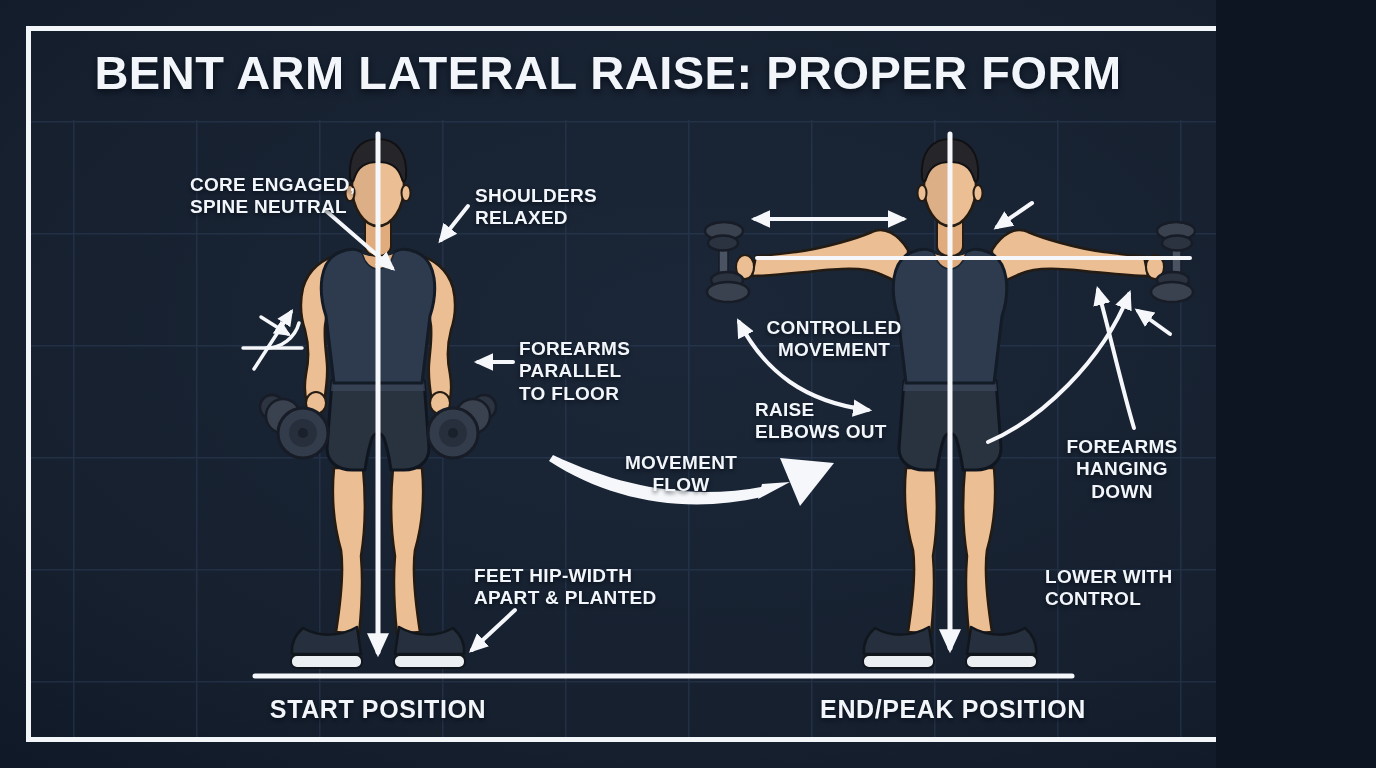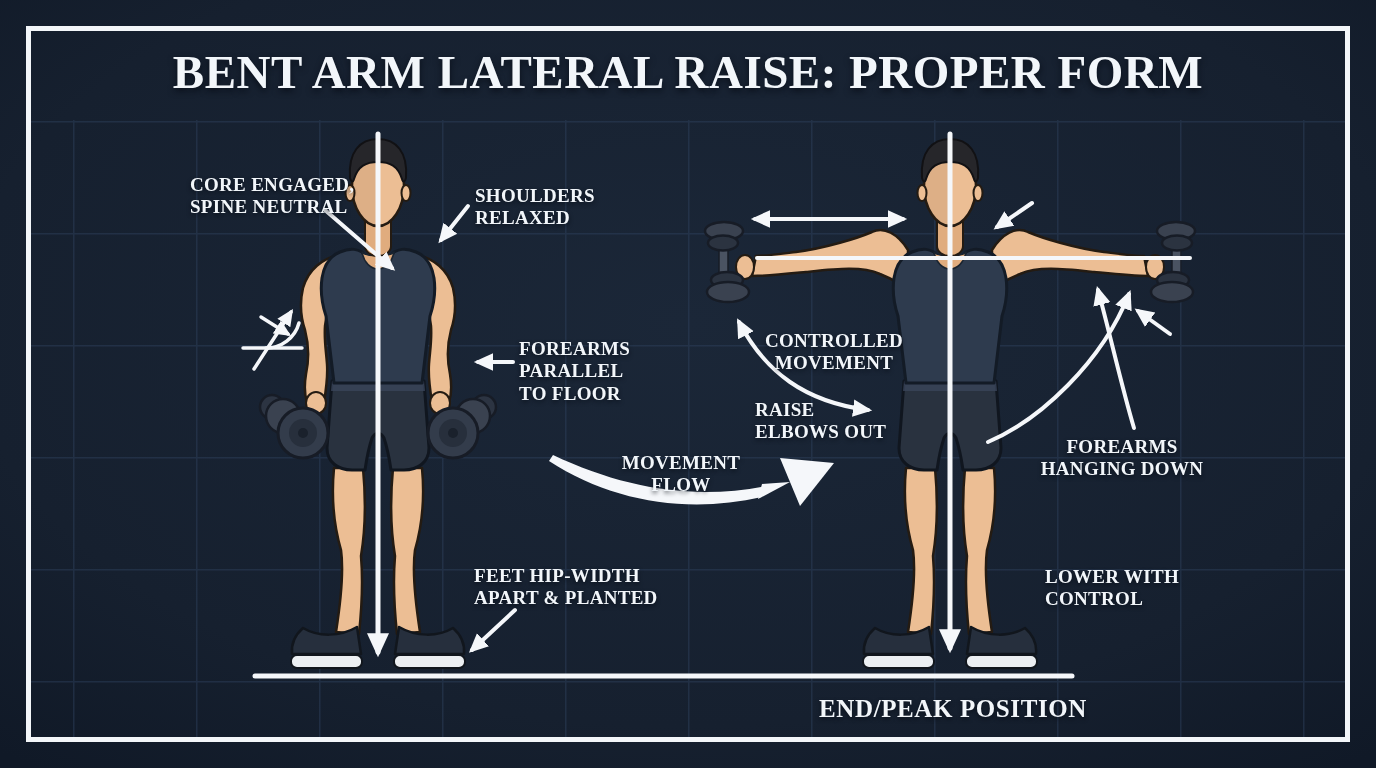--- a/index.html
+++ b/index.html
@@ -4,23 +4,23 @@
 <style>
   :root{
     --color-background:#16202F;
     --color-frame:#F3F6F9;
     --color-text:#F2F6FA;
     --color-line:#F5F7FA;
     --color-skin:#ECBE94;
   }
   html,body{margin:0;padding:0;background:#0d1522;}
   #canvas{
-    position:relative;width:1376px;height:768px;overflow:hidden;
+    position:relative;width:1216px;height:768px;overflow:hidden;
     background:var(--color-background);
-    font-family:Liberation Serif, serif;
+    font-family:Liberation Sans, sans-serif;
   }
   #art{position:absolute;left:0;top:0;}
   .label{
     position:absolute;color:var(--color-text);font-weight:bold;
     font-size:19px;line-height:1.18;white-space:pre-line;letter-spacing:.3px;
     text-shadow:0 2px 4px rgba(4,9,17,.65);
   }
   .label.center{text-align:center;transform:translateX(-50%);}
   .caption{
     position:absolute;color:var(--color-text);font-weight:bold;
@@ -190,23 +190,24 @@
 RELAXED</div>
   <div class="label" style="left:519px;top:338px">FOREARMS
 PARALLEL
 TO FLOOR</div>
   <div class="label" style="left:474px;top:565px">FEET HIP-WIDTH
 APART &amp; PLANTED</div>
 
   <div class="label center" style="left:681px;top:452px">MOVEMENT
 FLOW</div>
 
-  <div class="label center" style="left:834px;top:330px">CONTROLLED
+  <div class="label center" style="left:834px;top:317px">CONTROLLED
 MOVEMENT</div>
   <div class="label" style="left:755px;top:399px">RAISE
 ELBOWS OUT</div>
   <div class="label center" style="left:1122px;top:436px">FOREARMS
 HANGING DOWN</div>
   <div class="label" style="left:1045px;top:566px">LOWER WITH
 CONTROL</div>
 
+  <div class="caption" style="left:378px;top:695px">START POSITION</div>
   <div class="caption" style="left:953px;top:695px">END/PEAK POSITION</div>
 </div>
 
 </body></html>

